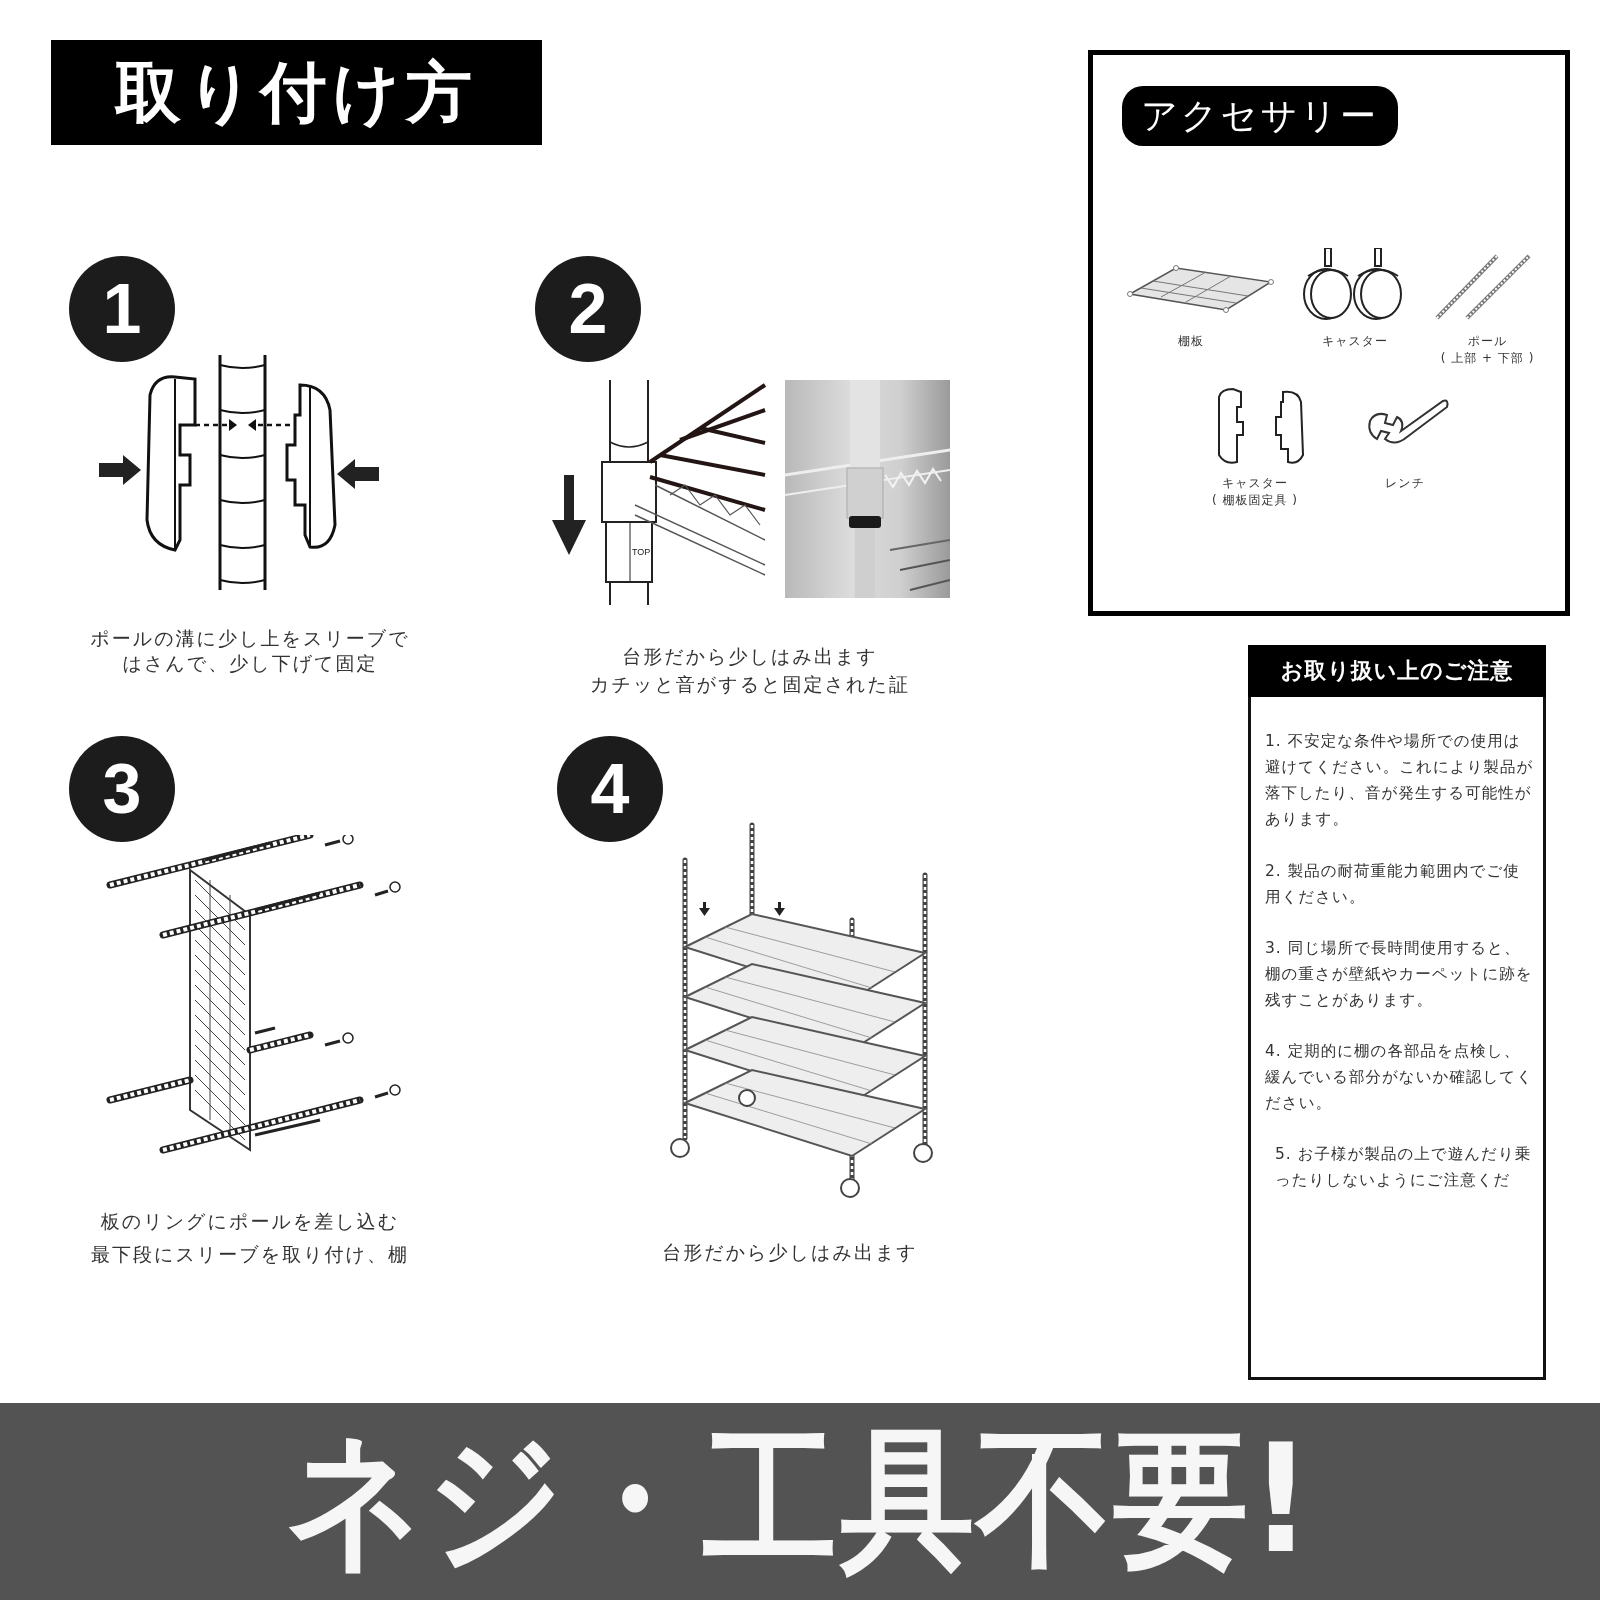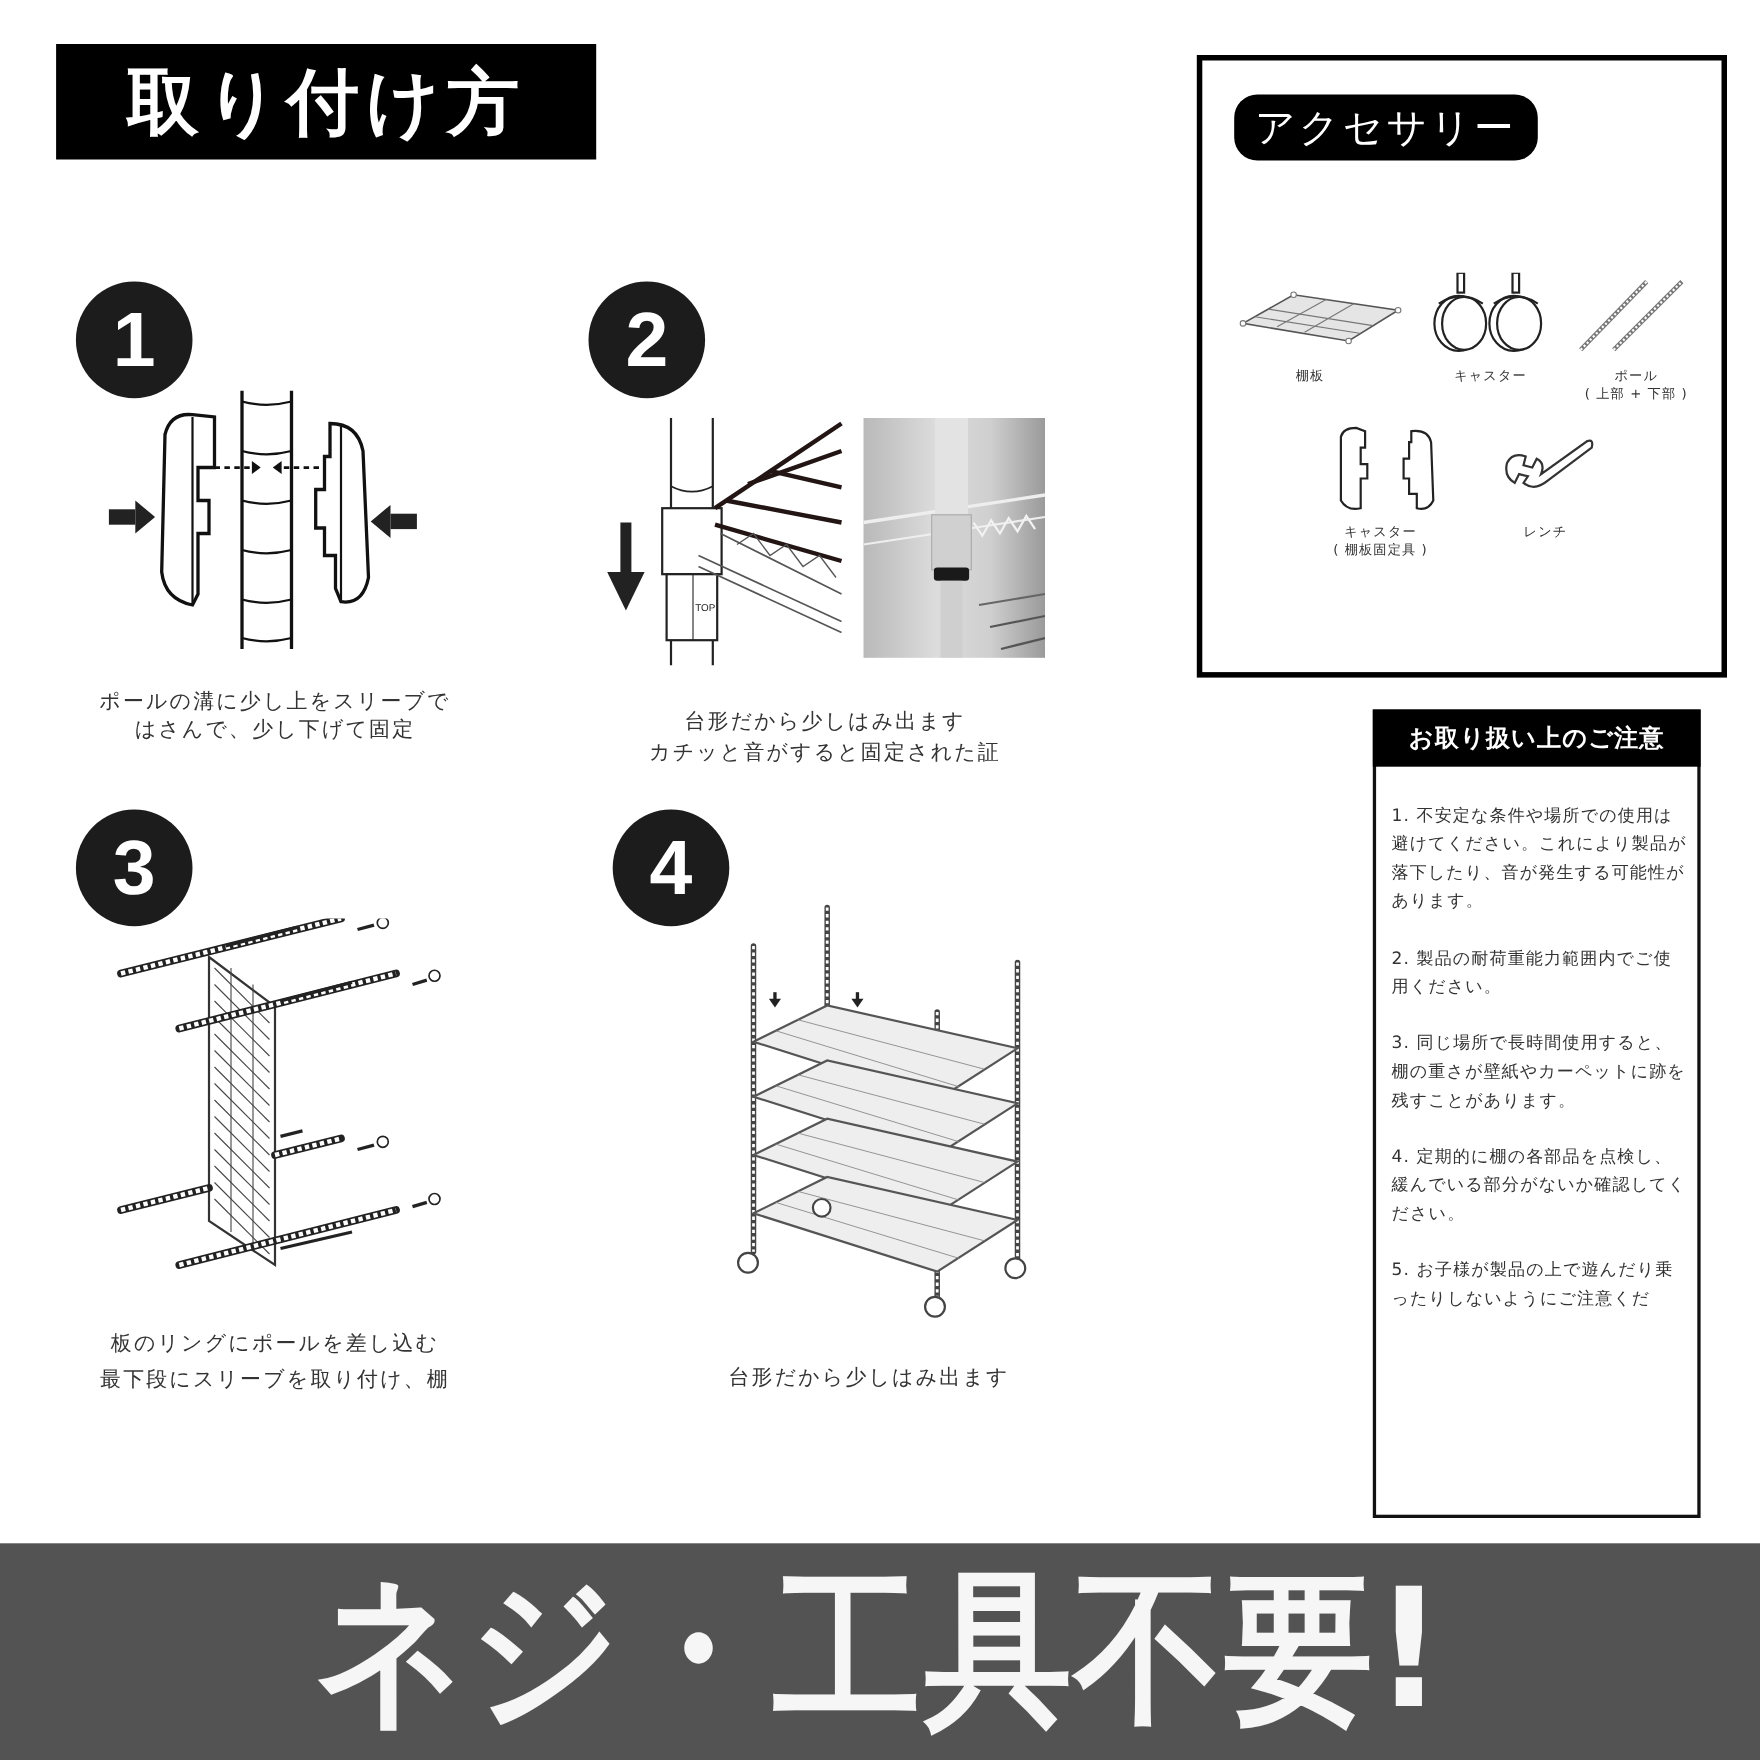--- a/index.html
+++ b/index.html
@@ -342,17 +342,17 @@
   </svg>
 </div>
 <div class="abs acc-label" style="left:1360px; top:475px; width:90px;">レンチ</div>
 
 <div class="abs caution-box"></div>
 <div class="abs caution-title">お取り扱い上のご注意</div>
 <div class="abs caution-item" style="top:728px;">1. 不安定な条件や場所での使用は避けてください。これにより製品が落下したり、音が発生する可能性があります。</div>
 <div class="abs caution-item" style="top:858px;">2. 製品の耐荷重能力範囲内でご使用ください。</div>
 <div class="abs caution-item" style="top:935px;">3. 同じ場所で長時間使用すると、棚の重さが壁紙やカーペットに跡を残すことがあります。</div>
 <div class="abs caution-item" style="top:1038px;">4. 定期的に棚の各部品を点検し、緩んでいる部分がないか確認してください。</div>
-<div class="abs caution-item" style="top:1141px;">5. お子様が製品の上で遊んだり乗ったりしないようにご注意くだ</div>
+<div class="abs caution-item" style="top:1141px;margin-left:10px;">5. お子様が製品の上で遊んだり乗ったりしないようにご注意くだ</div>
 
 <div class="abs banner">
   <span>ネジ・工具不要!</span>
 </div>
 
 </body></html>

